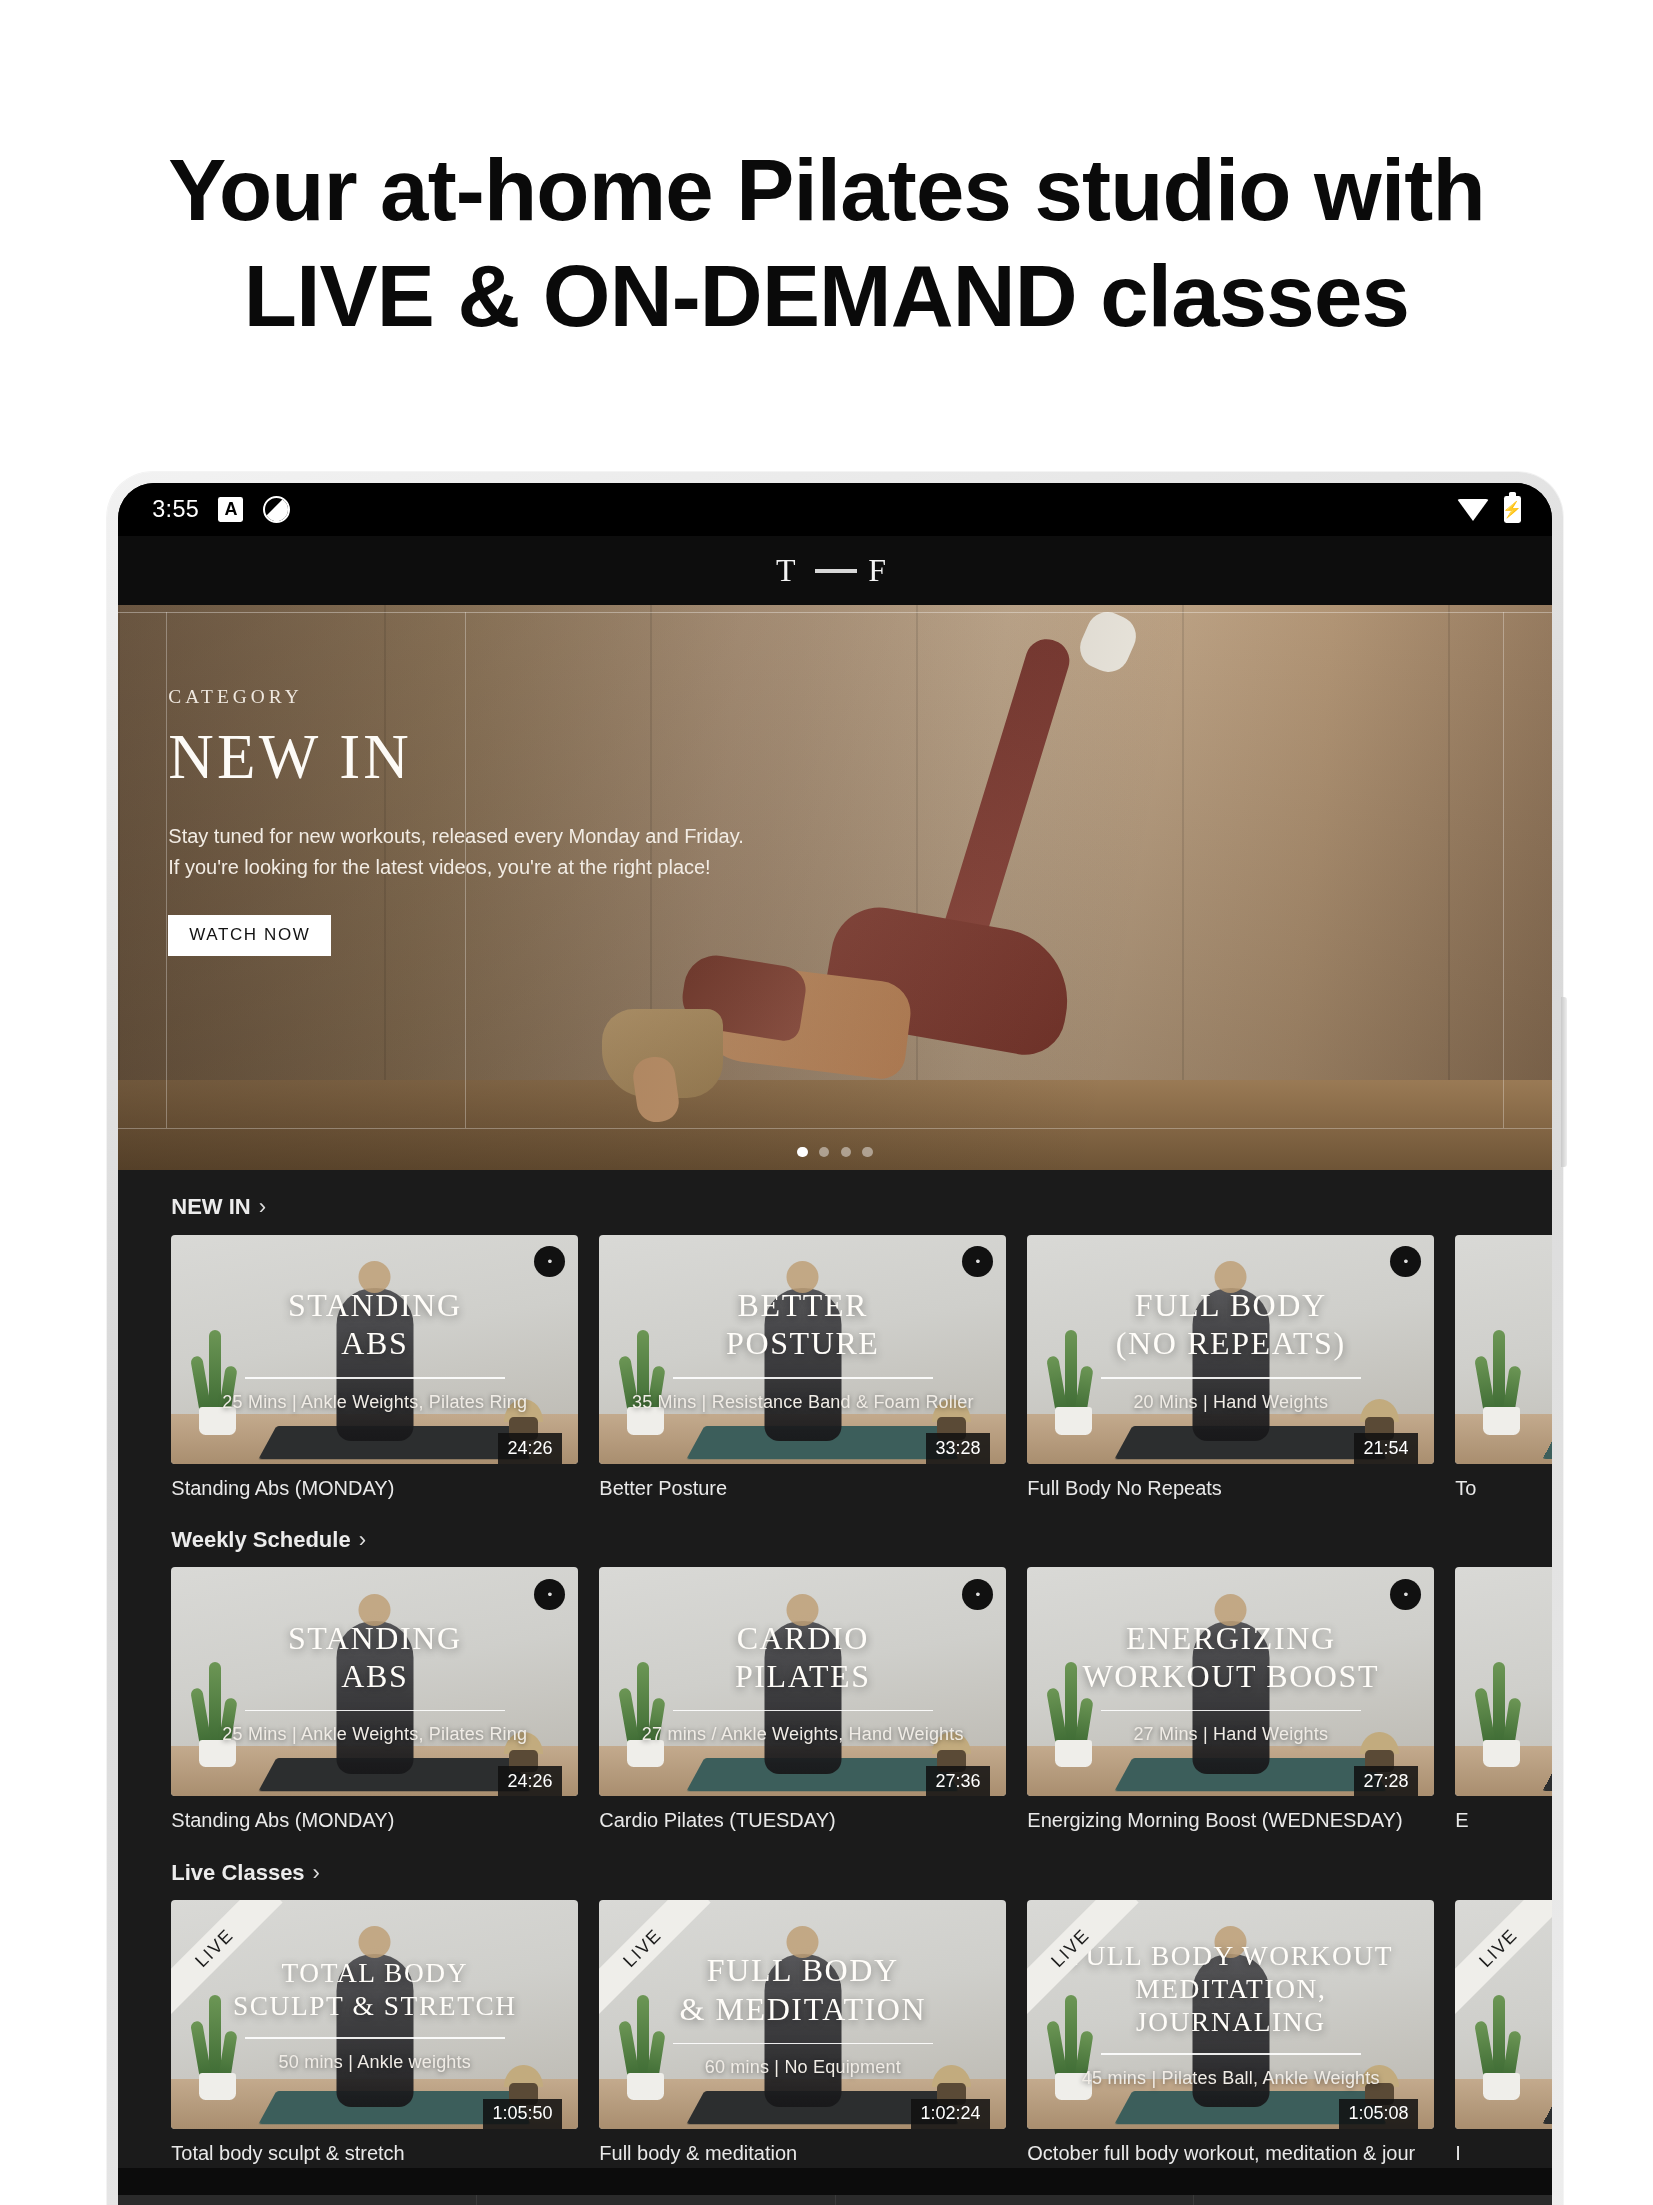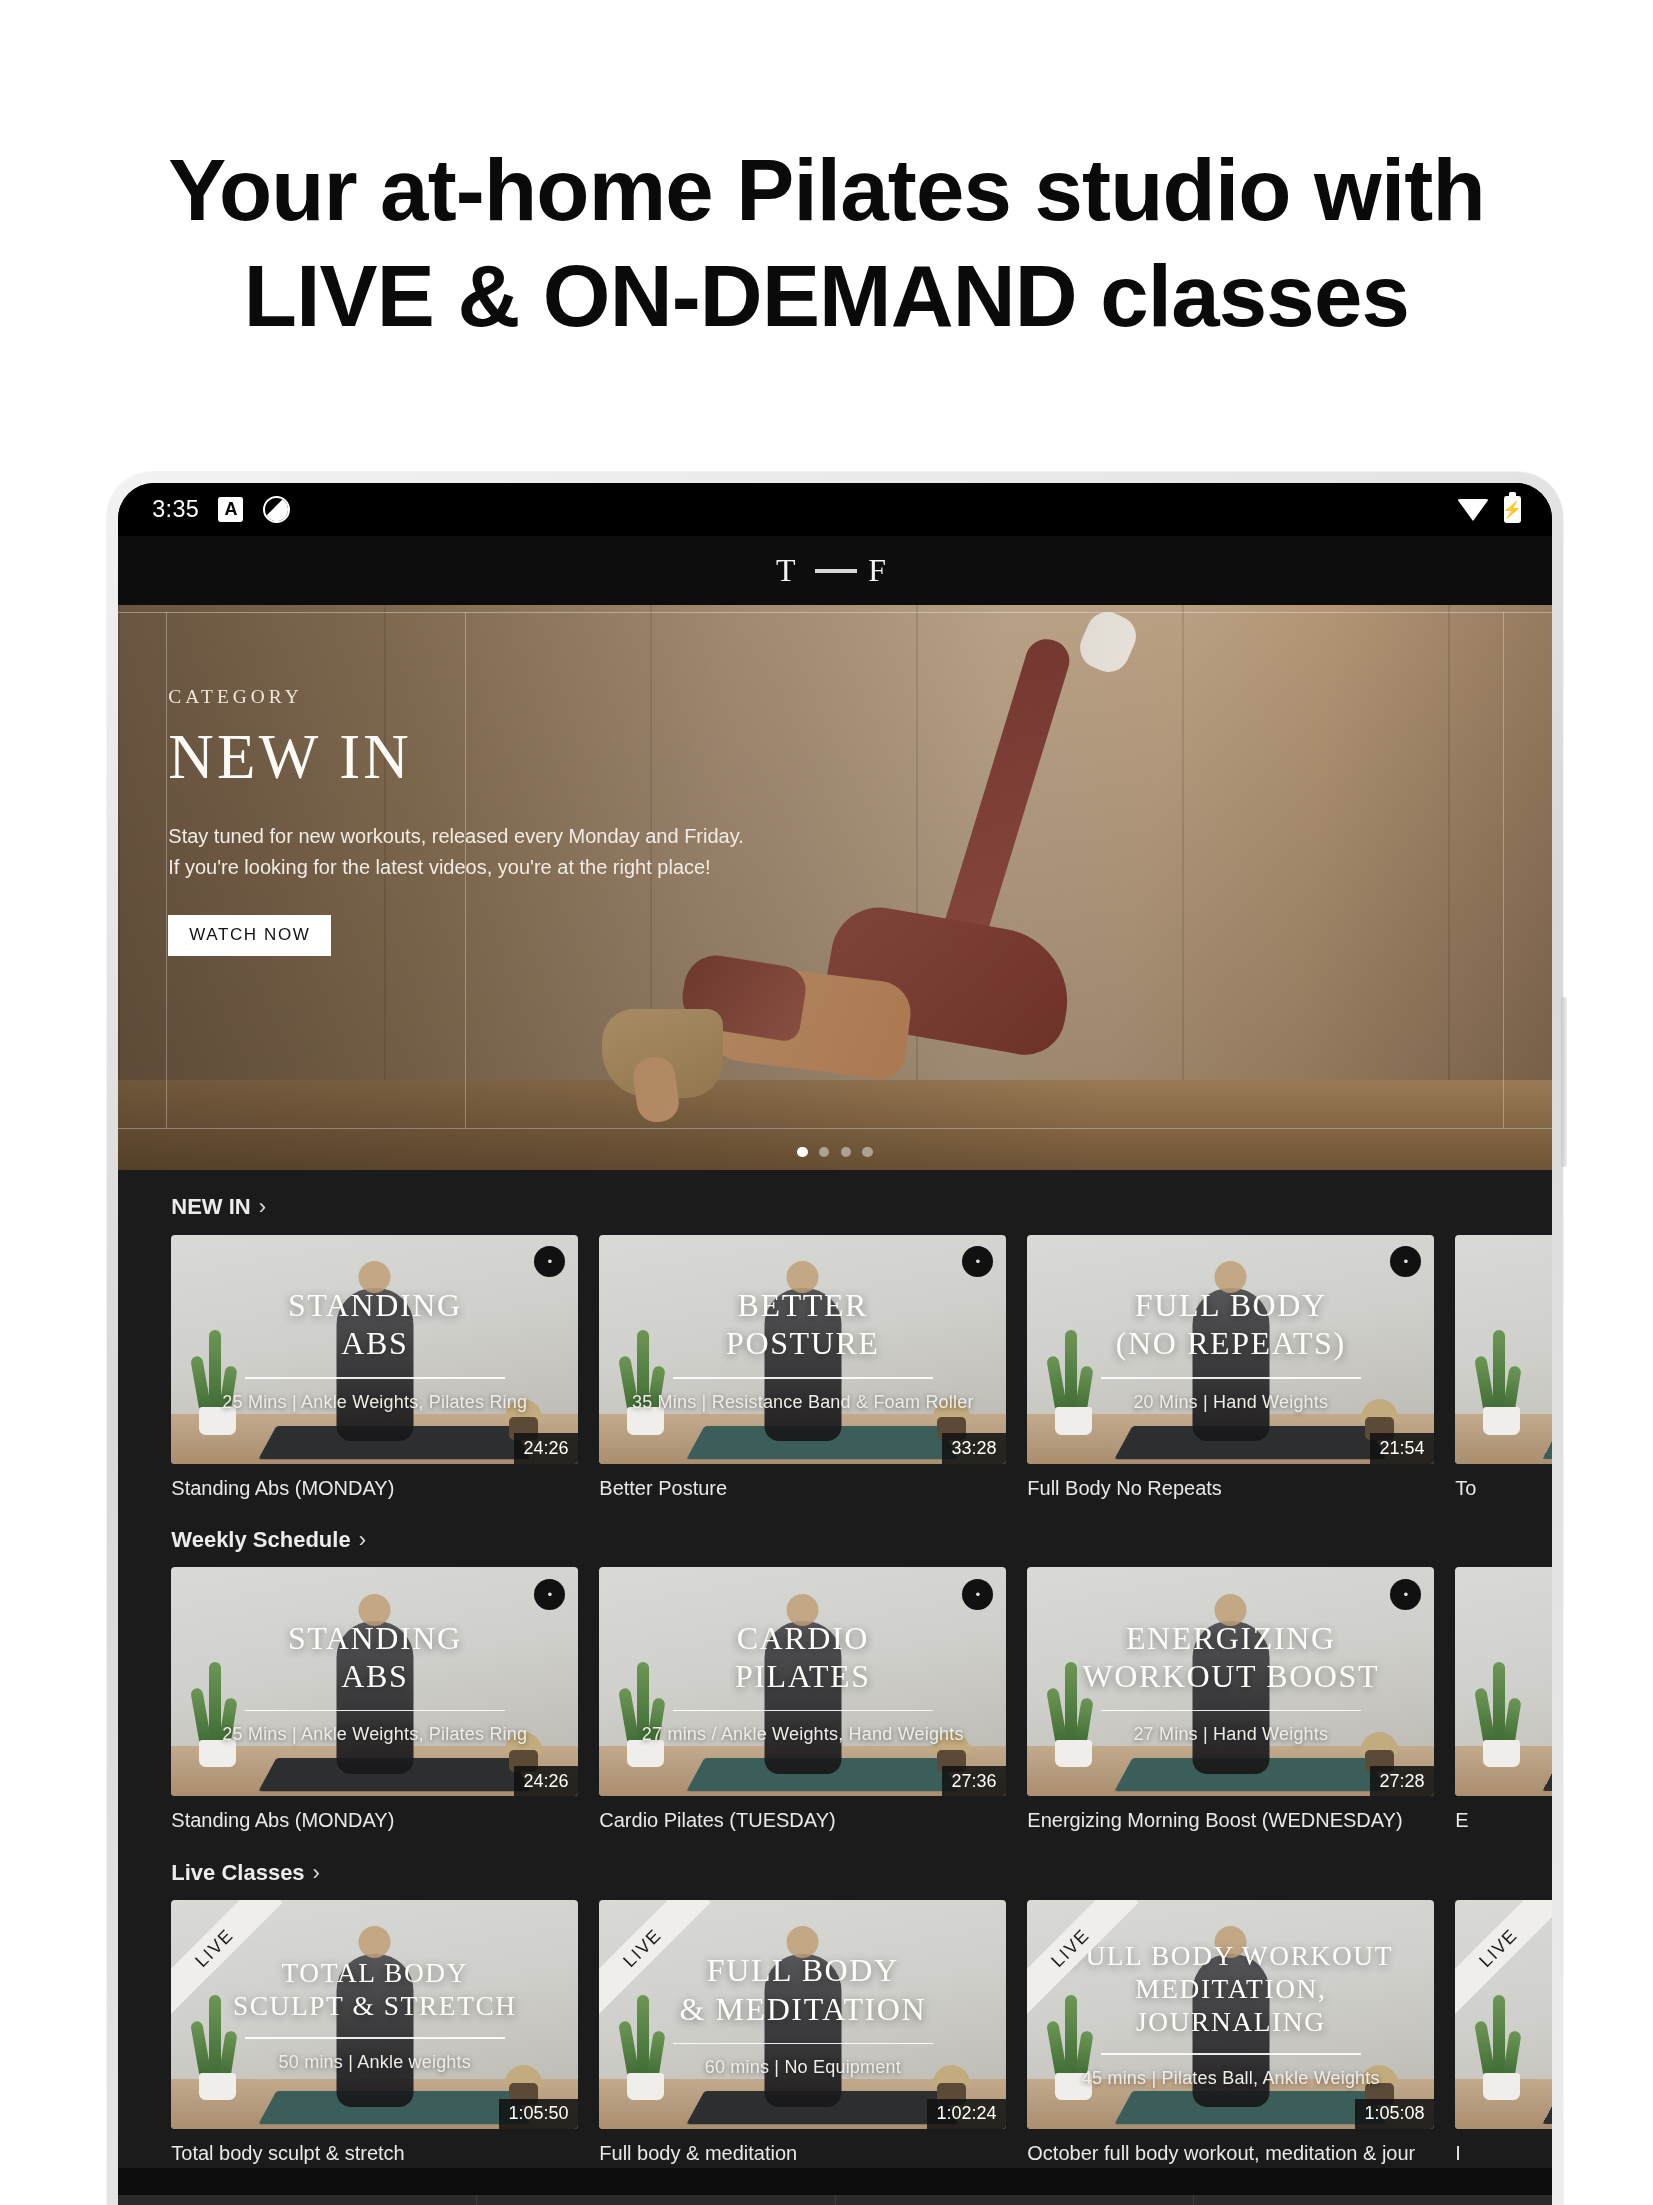--- a/index.html
+++ b/index.html
@@ -256,21 +256,21 @@
     font-size: 32px; letter-spacing: 1.6px; line-height: 1.2;
     text-shadow: 0 1.6px 8px rgba(0,0,0,.45);
   }
   .ov-title.sm { font-size: 27.4px; }
   .ov-rule { width: 72%; height: 1.6px; background: rgba(255,255,255,.9); margin: 14.5px 0 13px; }
   .ov-meta {
     color: #f0ece6; font-size: 18px; letter-spacing: 0.2px;
     text-shadow: 0 0.8px 4.8px rgba(0,0,0,.5);
   }
   .dur {
-    position: absolute; right: 0; bottom: 0;
+    position: absolute; right: 16px; bottom: 0;
     background: rgba(16,16,16,.86); color: #fff;
     font-size: 18px; padding: 4.8px 9.7px;
   }
   .lock {
     position: absolute; right: 13px; top: 11.3px;
     width: 31px; height: 31px; border-radius: 50%;
     background: #111; display:flex; align-items:center; justify-content:center;
     color: #ddd; font-size: 13.7px;
   }
   .live-flag {
@@ -307,21 +307,21 @@
   <span class="l1">Your at-home Pilates studio with</span>
   <span class="l2">LIVE &amp; ON-DEMAND classes</span>
 </div>
 
 <div class="device">
   <div class="btn-power"></div>
   <div class="device-inner">
 
     <div class="statusbar">
       <div class="sb-left">
-        <div class="sb-time">3:35</div>
+        <div class="sb-time">3:55</div>
         <div class="sb-a">A</div>
         <div class="sb-dnd"></div>
       </div>
       <div class="sb-spacer"></div>
       <div class="sb-right">
         <div class="ico-wifi"></div>
         <div class="ico-batt">
           <span>⚡</span>
         </div>
       </div>

